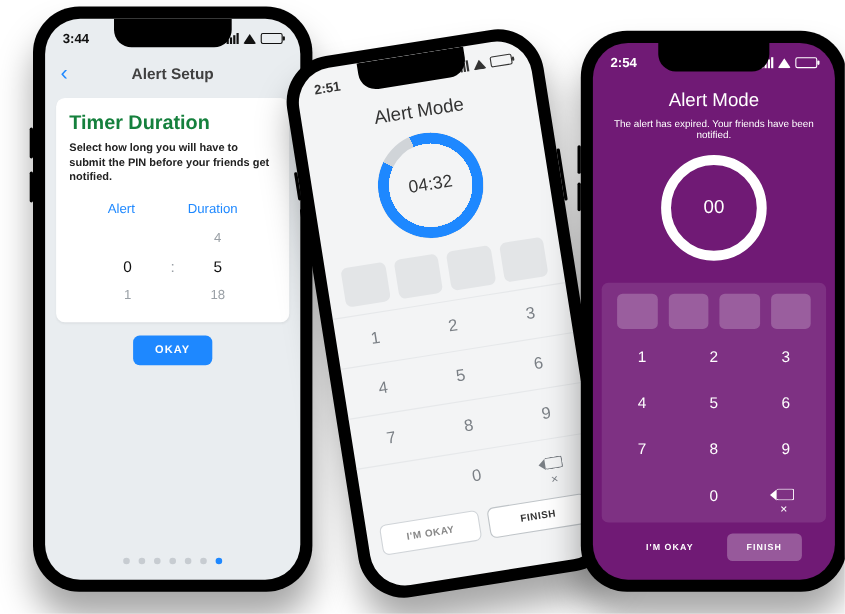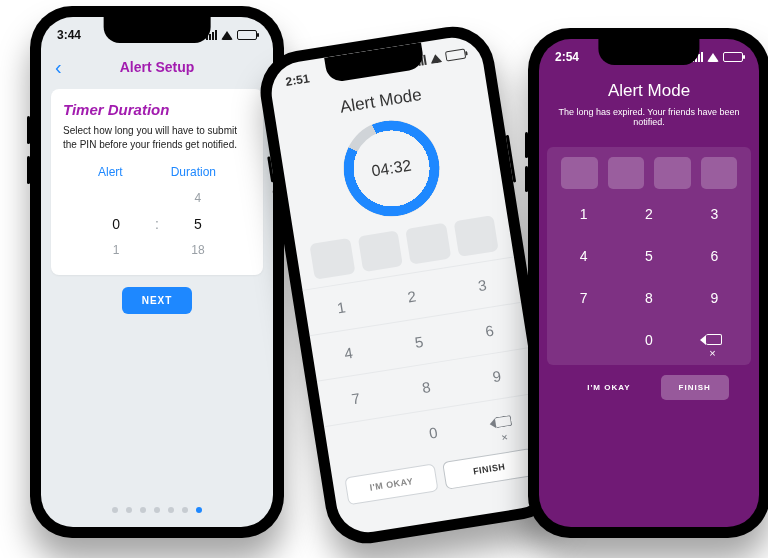--- a/index.html
+++ b/index.html
@@ -40,27 +40,27 @@
   .sigbars i:nth-child(3){height:8px;} .sigbars i:nth-child(4){height:10px;}
   .batt { width:20px; height:10px; border:1px solid currentColor; border-radius:2px; position:relative;}
   .batt::after{content:"";position:absolute;right:-3px;top:2px;width:2px;height:4px;background:currentColor;border-radius:1px;}
   .wifi { width:0;height:0;border-left:6px solid transparent;border-right:6px solid transparent;border-bottom:9px solid currentColor; border-radius:2px;}
 
   
   #p1 { left: 14px; top: 6px; width: 254px; height: 532px; }
   #p1 .screen { background:#e9edf0; color:#111;}
   #p1 .navbar { display:flex; align-items:center; justify-content:center; position:relative; height:28px; }
   #p1 .navbar .back { position:absolute; left:14px; color:#1e88ff; font-size:20px; line-height:1; cursor:pointer;}
-  #p1 .navbar .title { color:#a21caf; font-weight:600; font-size:14px;}
+  #p1 .navbar .title { color:#404040; font-weight:600; font-size:14px;}
   #p1 .card {
     margin: 8px 10px 0; background:#fff; border-radius:8px; padding:12px;
     box-shadow: 0 1px 2px rgba(0,0,0,0.05);
   }
-  #p1 .card h4 { color:#a21caf; font-size:15px; font-weight:600; margin-bottom:6px;font-style:italic;}
-  #p1 .card p  { color:#222; font-size:10px; line-height:1.35;}
+  #p1 .card h4 { color:#15803d; font-size:18px; font-weight:600; margin-bottom:6px;}
+  #p1 .card p  { color:#222; font-size:10px; line-height:1.35;font-weight:bold;}
   #p1 .picker-head { display:flex; justify-content:center; gap:48px; margin-top:14px; color:#1e88ff; font-size:12px;}
   #p1 .picker { display:flex; justify-content:center; gap:10px; align-items:center; margin-top:6px; color:#111;}
   #p1 .picker .col { width:58px; text-align:center; }
   #p1 .picker .row { height:26px; line-height:26px; font-size:14px;}
   #p1 .picker .dim { color:#9aa0a6; font-size:12px;}
   #p1 .picker .colon { font-size:14px; color:#9aa0a6;}
   #p1 .nextbtn {
     display:block; margin: 12px auto 0; background:#1e88ff; color:#fff;
     font-size:10px; font-weight:700; letter-spacing:1px;
     padding:8px 20px; border-radius:6px; border:none; cursor:pointer;
@@ -159,21 +159,21 @@
             <div class="row dim">1</div>
           </div>
           <div class="colon">:</div>
           <div class="col">
             <div class="row dim">4</div>
             <div class="row">5</div>
             <div class="row dim">18</div>
           </div>
         </div>
       </div>
-      <button class="nextbtn">NEXT</button>
+      <button class="nextbtn">OKAY</button>
       <div class="dots" id="p1dots">
           <i></i>
           <i></i>
           <i></i>
           <i></i>
           <i></i>
           <i></i>
           <i class="on"></i>
         </div>
     </div>
@@ -244,21 +244,25 @@
               <i></i>
               <i></i>
               <i></i>
               <i></i>
             </span>
           <span class="wifi"></span>
           <span class="batt"></span>
         </span>
       </div>
       <h3 class="mode">Alert Mode</h3>
-      <div class="sub">The long has expired. Your friends have been notified.</div>
+      <div class="sub">The alert has expired. Your friends have been notified.</div>
+      <div class="ring">
+        <div class="track"></div>
+        <div class="label">00</div>
+      </div>
       <div class="panel">
         <div class="pinrow" id="p3pins">
             <div class="box"></div>
             <div class="box"></div>
             <div class="box"></div>
             <div class="box"></div>
           </div>
         <div class="keypad" id="p3keys">
             <div class="k">1</div>
             <div class="k">2</div>

